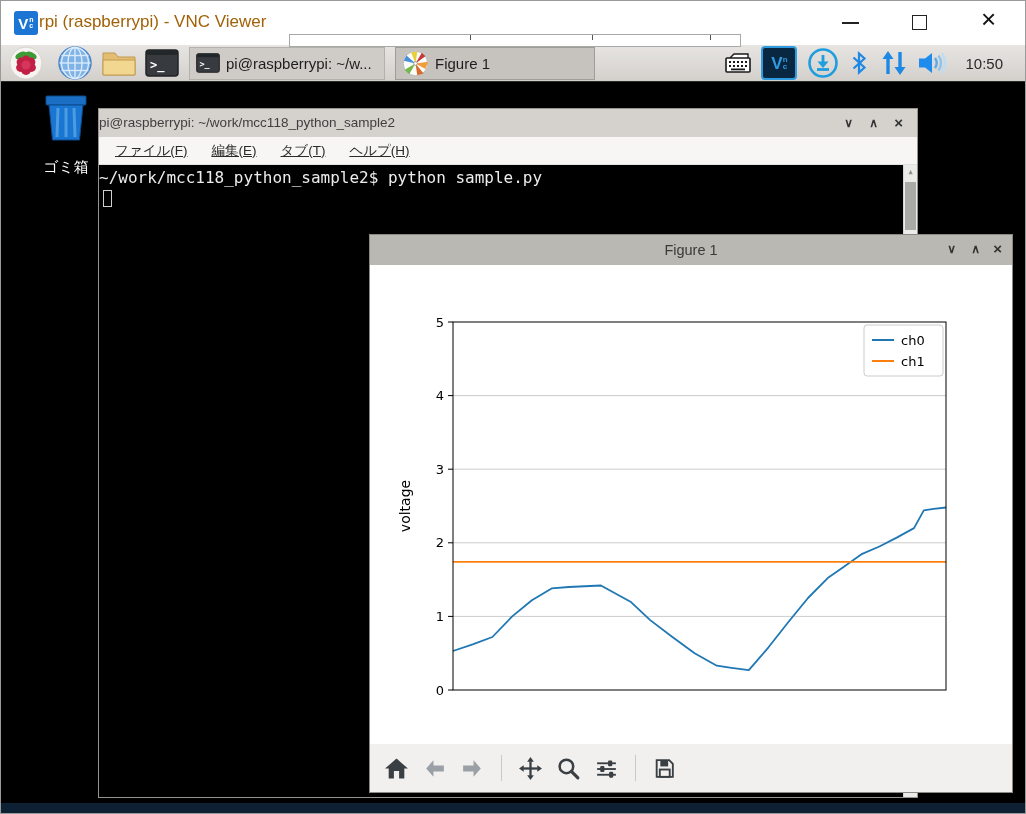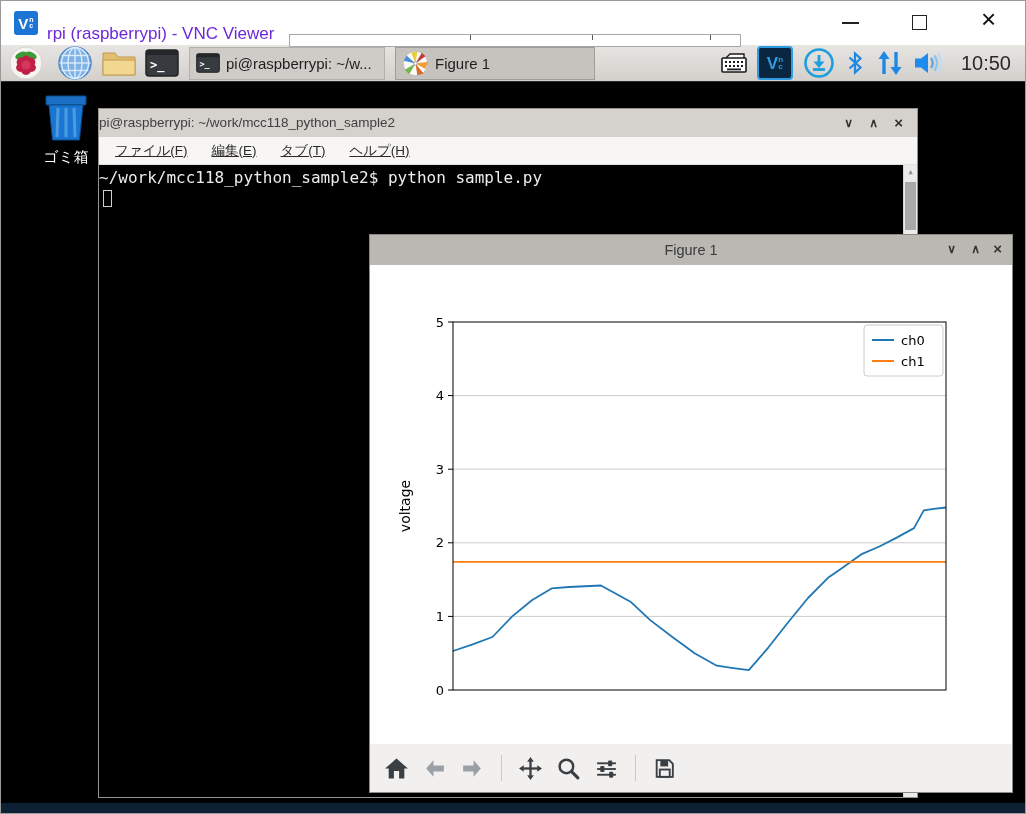--- a/index.html
+++ b/index.html
@@ -9,21 +9,21 @@
     position:relative; width:1026px; height:814px; overflow:hidden;
     background:#000; border:1px solid #9a9a9a;
     font-family:"Liberation Sans", sans-serif;
   }
   
   .vnc-titlebar { position:absolute; left:0; top:0; width:100%; height:44px; background:#ffffff; }
   .vnc-logo { position:absolute; left:13px; top:10px; width:24px; height:24px; background:#1c74d4; border-radius:3px;
     color:#fff; font-weight:bold; display:flex; align-items:center; justify-content:center; }
   .vnc-logo .v { font-size:15px; line-height:1; }
   .vnc-logo .nc { display:flex; flex-direction:column; font-size:7px; line-height:6px; margin-left:1px; }
-  .vnc-title { position:absolute; left:46px; top:11px; font-size:17px; color:#6d28d9;margin-top:12px; }
+  .vnc-title { position:absolute; left:38px; top:11px; font-size:17px; color:#a16207; }
   .win-min { position:absolute; left:841px; top:21px; width:17px; border-top:2px solid #222; }
   .win-max { position:absolute; left:911px; top:14px; width:15px; height:15px; border:1.6px solid #222; }
   .win-close { position:absolute; left:980px; top:3px; font-size:26px; font-weight:300; color:#111; cursor:default; }
   
   .vnc-sliver { position:absolute; left:288px; top:33px; width:452px; height:13px; background:#fff; border:1px solid #a8a8a8; z-index:6; }
   .vnc-sliver i { position:absolute; top:0; width:1px; height:5px; background:#555; }
   
   .taskbar { position:absolute; left:0; top:44px; width:100%; height:37px;
     background:linear-gradient(#e7e5e2,#d3d0cc); border-bottom:1px solid #2a2a2a;
     display:flex; align-items:center; padding-left:8px; z-index:5; }
@@ -31,25 +31,25 @@
   .task-btn { display:flex; align-items:center; gap:6px; height:33px; padding:0 6px;
     background:#cfccc8; border:1px solid #b4b1ad; margin-left:10px; font-size:15px; color:#1e1e1e;
     white-space:nowrap; overflow:hidden; }
   .task-btn.active { background:#c6c3bf; border-color:#a09d99; }
   .tb-label { overflow:hidden; text-overflow:clip; }
   .tray { display:flex; align-items:center; margin-left:auto; }
   .vnc-tray { width:36px; height:34px; background:#0a2742; border:2px solid #2f9ce0; border-radius:4px;
     display:flex; align-items:center; justify-content:center; color:#2f9ce0; font-weight:bold; margin-left:10px; }
   .vnc-tray .v { font-size:17px; line-height:1; }
   .vnc-tray .nc { display:flex; flex-direction:column; font-size:8px; line-height:7px; }
-  .clock { font-size:20px; color:#2a2a2a; margin:0 14px 0 12px; }
+  .clock { font-size:15px; color:#2a2a2a; margin:0 22px 0 12px; }
   
   .desktop { position:absolute; left:0; top:81px; width:100%; height:733px; background:#000; }
   .trash { position:absolute; left:28px; top:12px; width:74px; text-align:center; cursor:pointer; }
-  .trash-label { margin-top:2px; font-size:15px; color:#fff; text-shadow:1px 1px 1px #000,-1px -1px 1px #000; }
+  .trash-label { margin-top:12px; font-size:15px; color:#fff; text-shadow:1px 1px 1px #000,-1px -1px 1px #000; }
   .bottom-strip { position:absolute; left:0; bottom:0; width:100%; height:12px; background:#0e2034; }
   
   .term-win { position:absolute; left:97px; top:26px; width:820px; height:690px;
     background:#000; border:1px solid #97948f; z-index:2; }
   .term-titlebar { position:relative; height:28px; background:#d5d2ce; }
   .term-title { text-align:left; line-height:28px; font-size:13.5px; color:#3f3f3f; }
   .wbtn { position:absolute; top:0; height:28px; line-height:28px; font-weight:bold; color:#333; cursor:pointer; }
   .wbtn.down { font-size:12px; } .wbtn.up { font-size:12px; } .wbtn.x { font-size:15px; }
   .term-menubar { height:28px; background:#f7f6f4; border-bottom:1px solid #e3e1df;
     display:flex; align-items:center; gap:24px; padding-left:16px; font-size:13.5px; color:#2a2a2a; }

